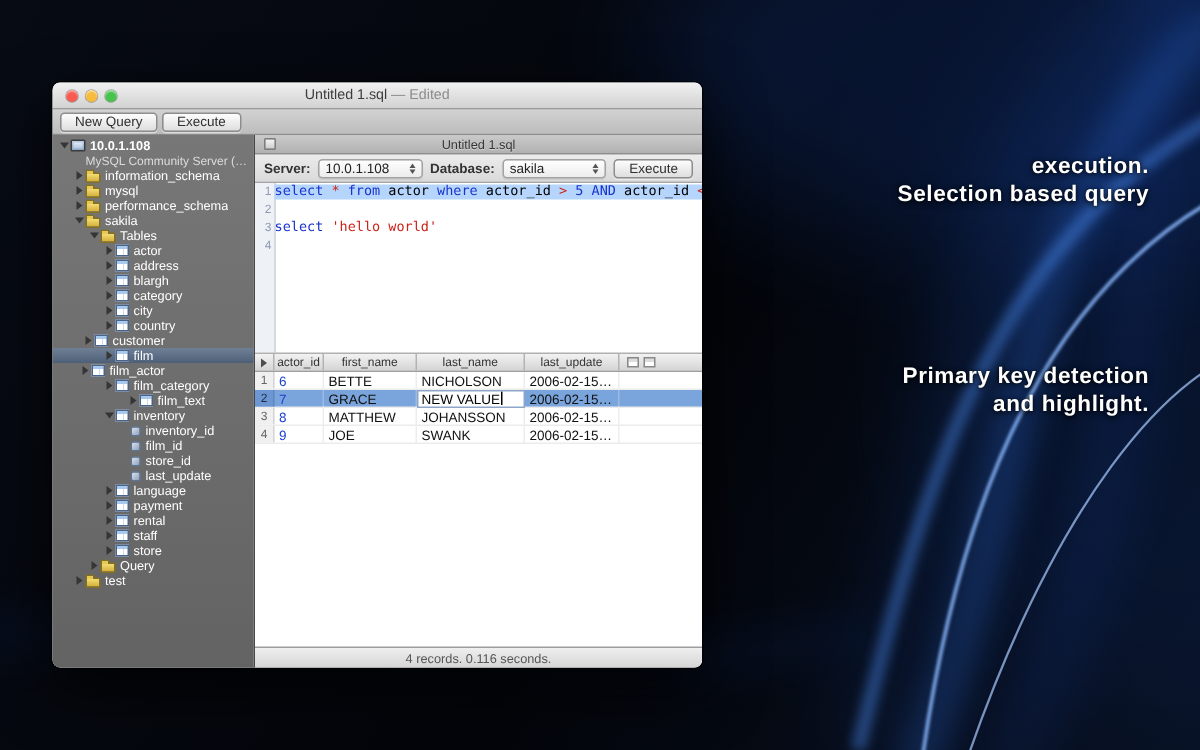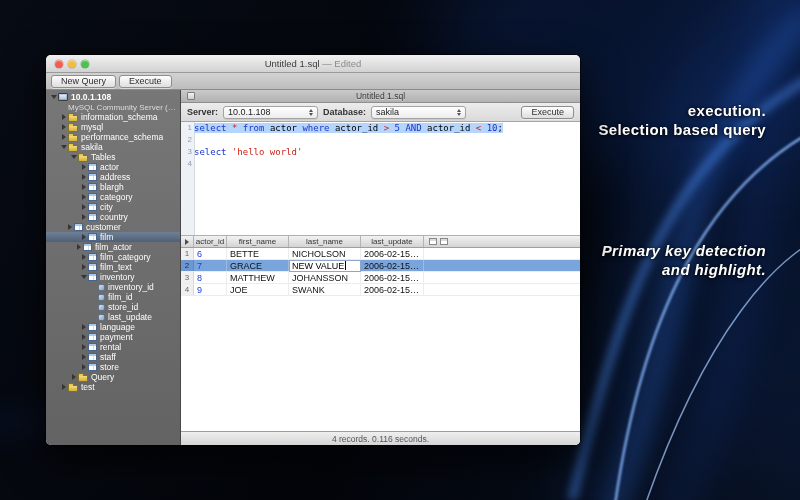--- a/index.html
+++ b/index.html
@@ -10,25 +10,25 @@
     font-family: "Liberation Sans", sans-serif;
   }
   svg.bg { position:absolute; inset:0; }
 
   
   .caption {
     position:absolute; right:34px; text-align:right; color:#fff; font-weight:bold;
     font-size:15px; line-height:19px; letter-spacing:.4px;
     text-shadow: 0 1px 4px rgba(0,0,0,.9), 0 0 2px rgba(0,0,0,.6);
   }
-  .c1 { top:101px; } .c2 { top:241px;font-style:italic; } .c3 { top:379px; }
+  .c1 { top:101px; } .c2 { top:241px; } .c3 { top:379px; }
 
   
   .window {
-    position:absolute; left:46px; top:55px; width:534px; height:390px;
+    position:absolute; left:35px; top:55px; width:433px; height:390px;
     border-radius:5px; overflow:hidden; background:#fff; font-size:9px;
     box-shadow: 0 14px 40px rgba(0,0,0,.8), 0 0 0 1px rgba(0,0,0,.55);
     display:flex; flex-direction:column;
   }
   .titlebar {
     height:18px; flex:none; background:linear-gradient(#f1f1f1,#d2d2d2);
     border-bottom:1px solid #9a9a9a; position:relative; display:flex; align-items:center;
   }
   .traffic { position:absolute; left:9px; top:0; bottom:0; display:flex; align-items:center; gap:5px; }
   .tl { width:8px; height:8px; border-radius:50%; box-shadow: inset 0 1px 1px rgba(255,255,255,.55), 0 0 0 .5px rgba(0,0,0,.3); }
@@ -236,31 +236,31 @@
             <div class="tree-row" style="padding-left: 19px;">
               <span class="disclosure collapsed"></span>
               <span class="tree-icon icon-table"></span>
               <span class="tree-label">customer</span>
             </div>
             <div class="tree-row selected" style="padding-left: 33px;">
               <span class="disclosure collapsed"></span>
               <span class="tree-icon icon-table"></span>
               <span class="tree-label">film</span>
             </div>
-            <div class="tree-row" style="padding-left: 28px;">
+            <div class="tree-row" style="padding-left: 17px;">
               <span class="disclosure collapsed"></span>
               <span class="tree-icon icon-table"></span>
               <span class="tree-label">film_actor</span>
             </div>
             <div class="tree-row" style="padding-left: 33px;">
               <span class="disclosure collapsed"></span>
               <span class="tree-icon icon-table"></span>
               <span class="tree-label">film_category</span>
             </div>
-            <div class="tree-row" style="padding-left: 33px;">
+            <div class="tree-row" style="padding-left: 33px; margin-left: 16px;">
               <span class="disclosure collapsed"></span>
               <span class="tree-icon icon-table"></span>
               <span class="tree-label">film_text</span>
             </div>
             <div class="tree-row" style="padding-left: 33px;">
               <span class="disclosure expanded"></span>
               <span class="tree-icon icon-table"></span>
               <span class="tree-label">inventory</span>
             </div>
             <div class="tree-row" style="padding-left: 43px;">

